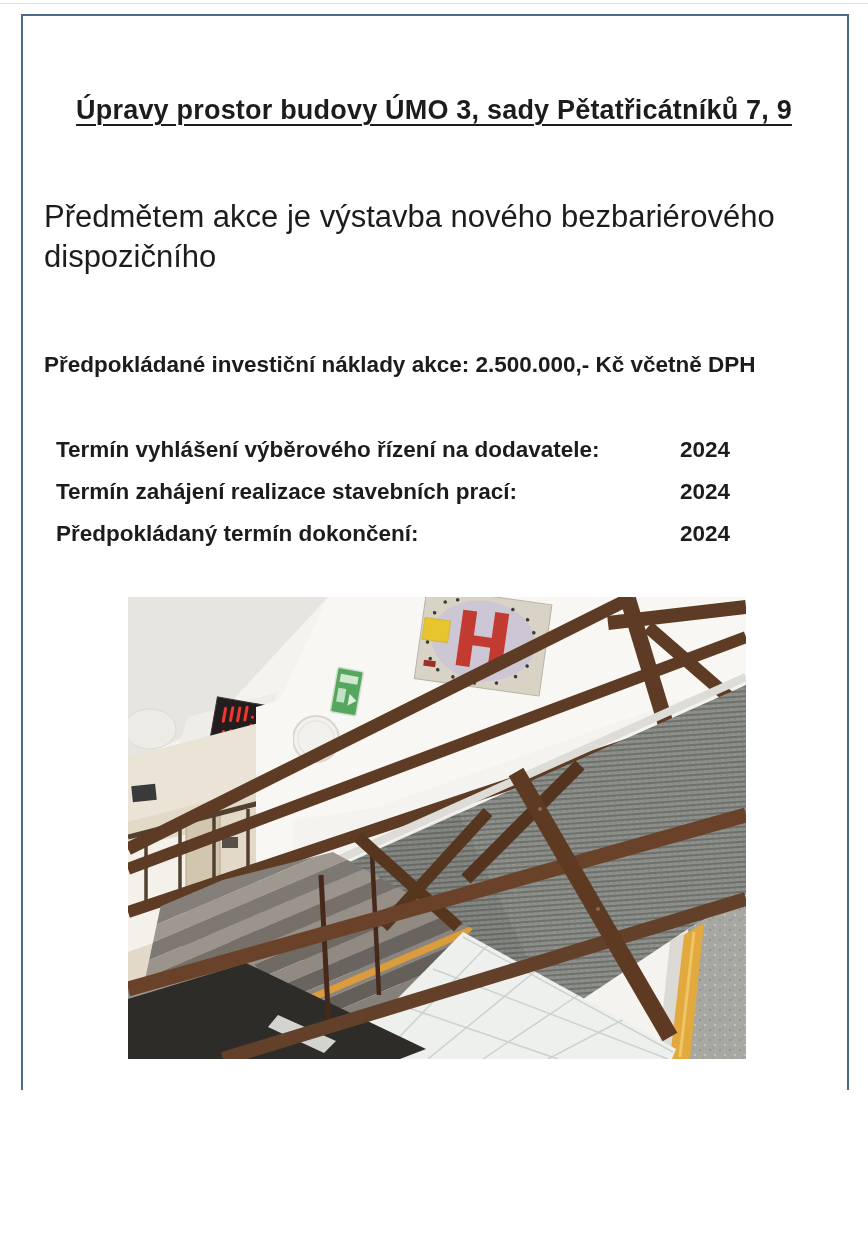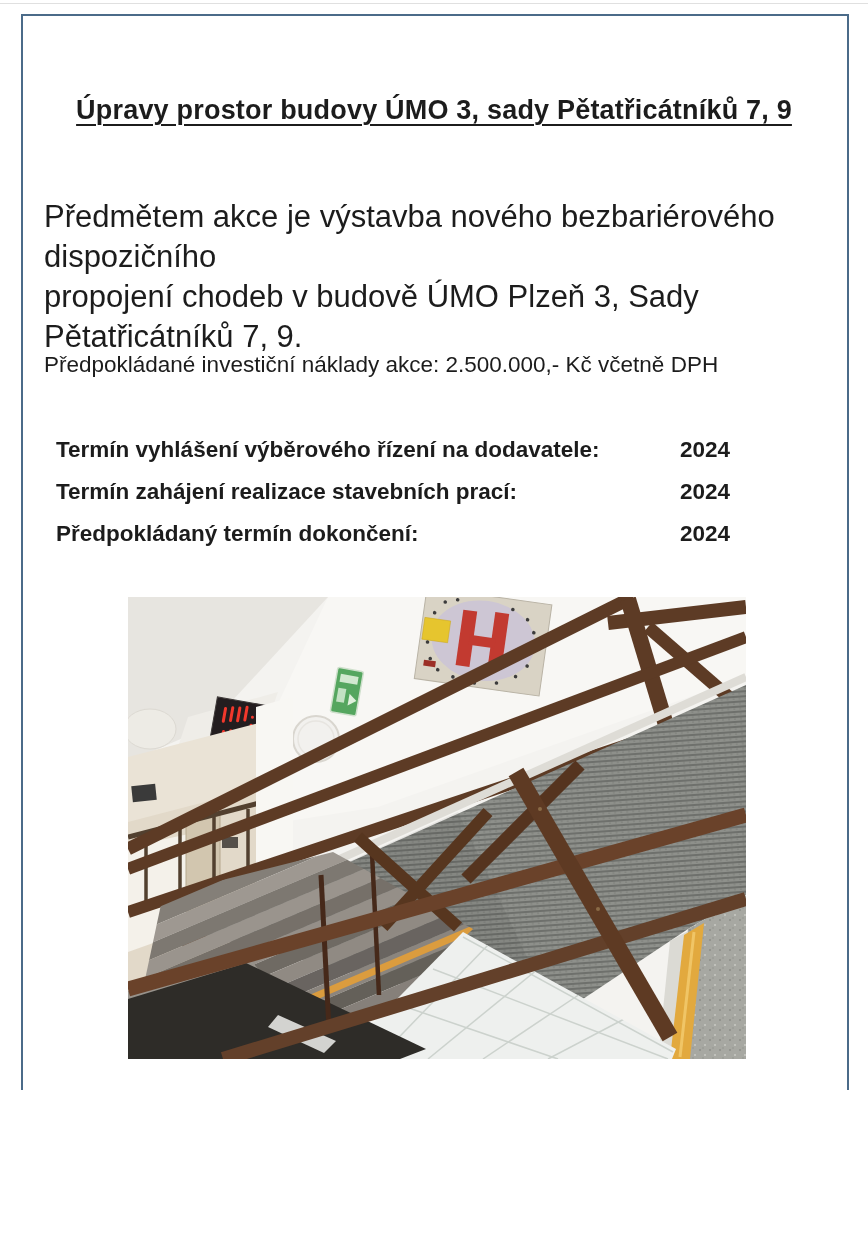--- a/index.html
+++ b/index.html
@@ -17,21 +17,21 @@
     background:linear-gradient(#b6bac0,rgba(255,255,255,0));
   }
   .topline{position:absolute;left:0;top:3px;width:868px;height:1px;background:#e0e0e0;}
   
   .title{
     position:absolute;left:30px;top:95px;width:808px;text-align:center;
     font-size:27px;font-weight:bold;letter-spacing:0.2px;
     text-decoration:underline;text-decoration-thickness:2px;text-underline-offset:5px;
   }
   .intro{position:absolute;left:44px;top:197px;width:780px;font-size:31px;line-height:40px;}
-  .costs{position:absolute;left:44px;top:352px;width:790px;font-size:22.5px;font-weight:normal;}
+  .costs{position:absolute;left:44px;top:352px;width:790px;font-size:22.5px;font-weight:bold;}
   .terms{position:absolute;left:56px;top:436px;width:760px;}
   .term-row{position:relative;height:42px;font-size:22.5px;font-weight:bold;line-height:28px;}
   .term-value{position:absolute;left:624px;top:0;}
   
   .photo{position:absolute;left:128px;top:597px;width:618px;height:462px;}
   .photo svg{display:block;}
   
   .logo{position:absolute;left:676px;top:1140px;width:180px;height:78px;}
   .logo-reflect{
     position:absolute;left:676px;top:1217px;width:180px;height:30px;overflow:hidden;opacity:.24;
@@ -42,21 +42,20 @@
 <body>
 
 <div class="canvas">
   <div class="topline"></div>
   <div class="frame"></div>
 
   <div class="title">Úpravy prostor budovy ÚMO 3, sady Pětatřicátníků 7, 9</div>
 
   <div class="intro">
     <div>Předmětem akce je výstavba nového bezbariérového dispozičního</div>
-    <div>propojení chodeb v budově ÚMO Plzeň 3, Sady Pětatřicátníků 7, 9.</div>
   </div>
 
   <div class="costs">Předpokládané investiční náklady akce: 2.500.000,- Kč včetně DPH</div>
 
   <div class="terms">
     <div class="term-row">
       <span>Termín vyhlášení výběrového řízení na dodavatele:</span>
       <span class="term-value">2024</span>
     </div>
     <div class="term-row">

